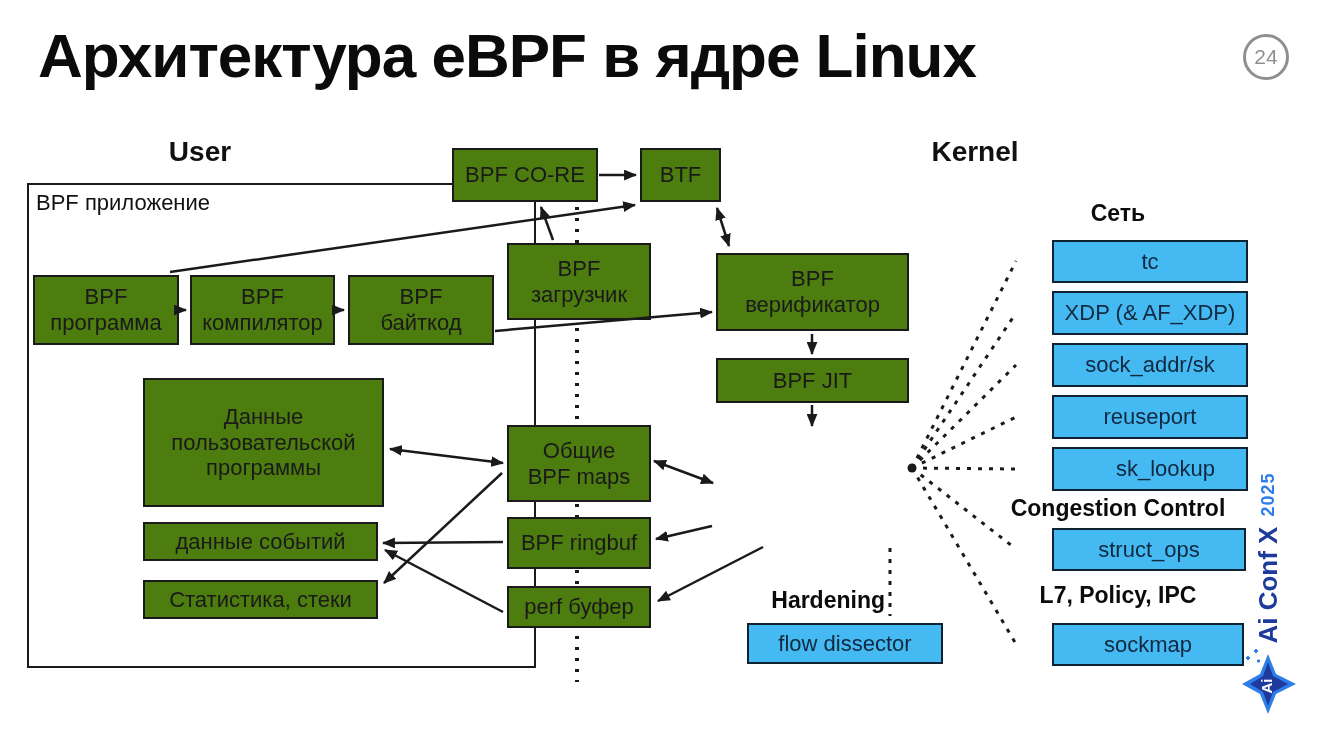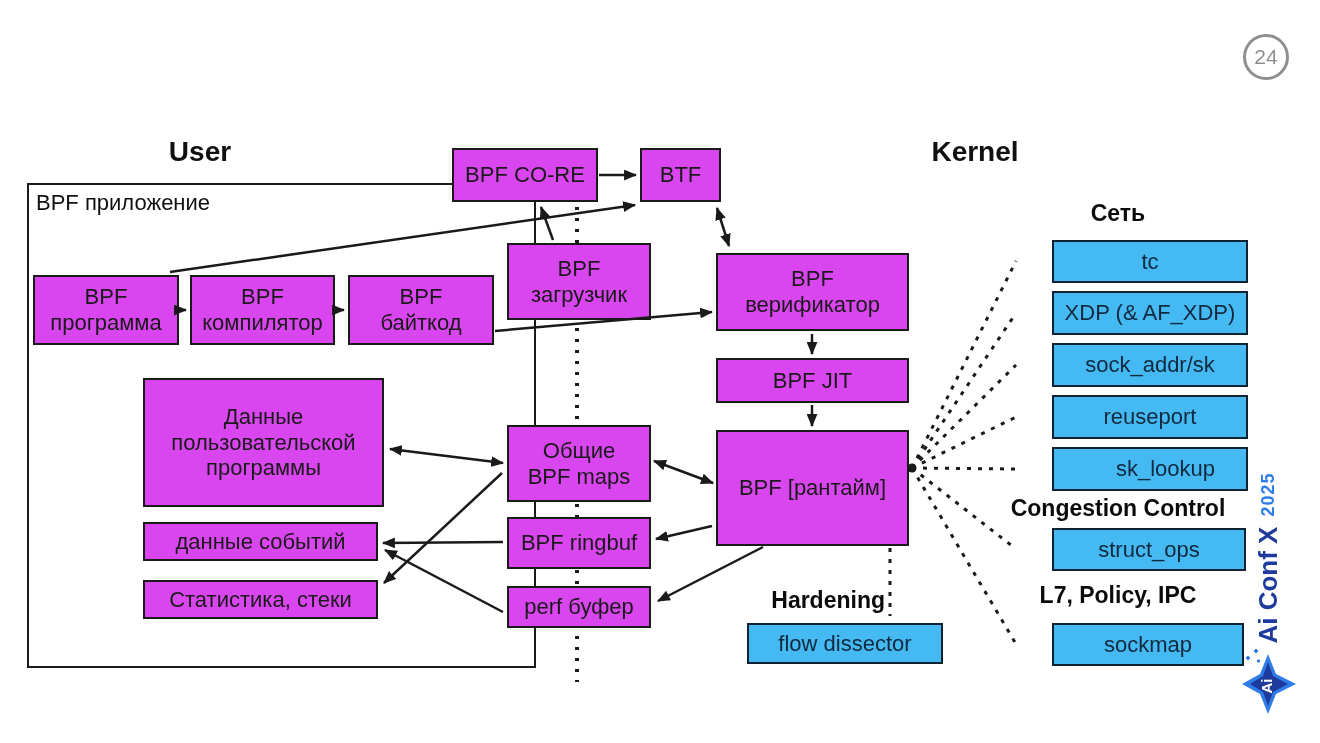--- a/index.html
+++ b/index.html
@@ -4,21 +4,21 @@
 <style>
   html,body{margin:0;padding:0;background:#ffffff;}
   #slide{position:relative;width:1320px;height:743px;background:#ffffff;overflow:hidden;
          font-family:"Liberation Sans","DejaVu Sans",sans-serif;color:#111;}
   .abs{position:absolute;box-sizing:border-box;}
   #title{left:38px;top:20px;font-size:62px;font-weight:700;letter-spacing:-1px;color:#0b0b0b;z-index:2;}
   #page-circle{left:1243px;top:34px;width:46px;height:46px;border:3px solid #8f8f8f;border-radius:50%;
        color:#8f8f8f;font-size:21px;display:flex;align-items:center;justify-content:center;z-index:2;}
   .zone-label{font-size:28px;font-weight:700;z-index:2;text-align:center;}
   .group-label{font-weight:700;font-size:23px;z-index:2;text-align:center;color:#0b0b0b;}
-  .box{background:#d946ef;border:2px solid #1a1a1a;display:flex;align-items:center;justify-content:center;
+  .box{background:#4d7c0f;border:2px solid #1a1a1a;display:flex;align-items:center;justify-content:center;
        text-align:center;font-size:22px;line-height:1.18;color:#1a1a1a;white-space:pre-line;z-index:2;}
   .bluebox{background:#45b9f2;border:2px solid #0e2231;color:#11293f;margin-left:32px;}
   #app-container{left:27px;top:183px;width:509px;height:485px;border:2px solid #1a1a1a;z-index:0;background:transparent;}
   #app-label{left:36px;top:190px;font-size:22px;z-index:2;}
   svg.layer{position:absolute;left:0;top:0;z-index:3;pointer-events:none;}
   svg.under{z-index:1;}
   #logo-text{left:1158px;top:544px;width:220px;height:28px;transform:rotate(-90deg);
       display:flex;align-items:center;justify-content:center;gap:10px;z-index:2;}
   #logo-text .name{font-size:26px;font-weight:800;color:#1d3a9c;white-space:nowrap;}
   #logo-text .year{font-size:18px;font-weight:800;color:#2e7de8;letter-spacing:1px;}
@@ -27,40 +27,40 @@
 <body>
 
 <div id="slide">
 
   <svg class="layer under" width="1320" height="743">
     <line x1="577" y1="152" x2="577" y2="682" stroke="#1a1a1a" stroke-width="4" stroke-dasharray="3 8"></line>
   </svg>
 
   <div class="abs" id="app-container"></div>
 
+  <div class="abs" id="title">Архитектура eBPF в ядре Linux</div>
   <div class="abs" id="page-circle">24</div>
 
   <div class="abs zone-label" style="left:140px;top:136px;width:120px;">User</div>
   <div class="abs zone-label" style="left:905px;top:136px;width:140px;">Kernel</div>
   <div class="abs" id="app-label">BPF приложение</div>
 
   <div class="abs box" style="left:452px;top:148px;width:146px;height:54px;">BPF CO-RE</div>
   <div class="abs box" style="left:640px;top:148px;width:81px;height:54px;">BTF</div>
   <div class="abs box" style="left:33px;top:275px;width:146px;height:70px;">BPF
 программа</div>
   <div class="abs box" style="left:190px;top:275px;width:145px;height:70px;">BPF
 компилятор</div>
   <div class="abs box" style="left:348px;top:275px;width:146px;height:70px;">BPF
 байткод</div>
   <div class="abs box" style="left:507px;top:243px;width:144px;height:77px;">BPF
 загрузчик</div>
   <div class="abs box" style="left:716px;top:253px;width:193px;height:78px;">BPF
 верификатор</div>
   <div class="abs box" style="left:716px;top:358px;width:193px;height:45px;">BPF JIT</div>
-  <div class="abs box" style="left:716px;top:430px;width:193px;height:116px;">BPF [рантайм]</div>
   <div class="abs box" style="left:143px;top:378px;width:241px;height:129px;">Данные
 пользовательской
 программы</div>
   <div class="abs box" style="left:143px;top:522px;width:235px;height:39px;">данные событий</div>
   <div class="abs box" style="left:143px;top:580px;width:235px;height:39px;text-align:center;">Статистика, стеки</div>
   <div class="abs box" style="left:507px;top:425px;width:144px;height:77px;">Общие
 BPF maps</div>
   <div class="abs box" style="left:507px;top:517px;width:144px;height:52px;">BPF ringbuf</div>
   <div class="abs box" style="left:507px;top:586px;width:144px;height:42px;">perf буфер</div>
 

